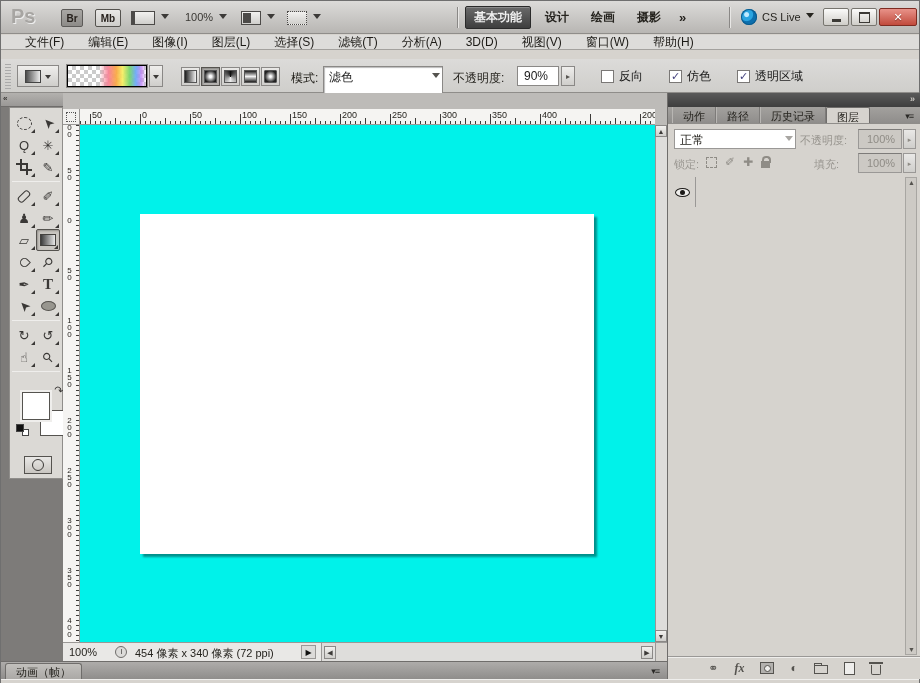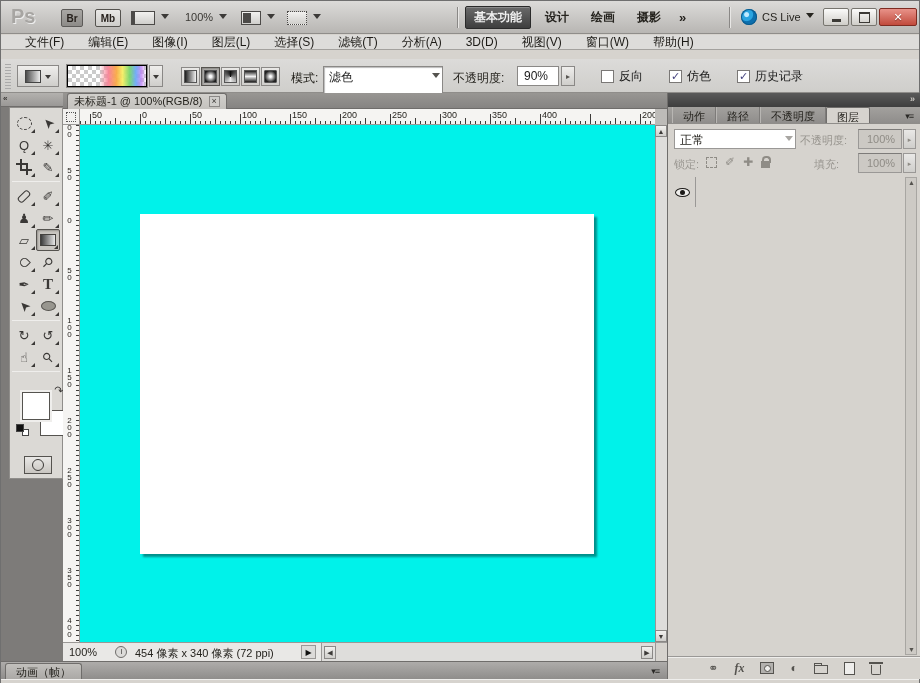--- a/index.html
+++ b/index.html
@@ -274,21 +274,21 @@
         <label class="cb">
           <span class="cbbox"></span>
           <span>反向</span>
         </label>
         <label class="cb">
           <span class="cbbox">✓</span>
           <span>仿色</span>
         </label>
         <label class="cb">
           <span class="cbbox">✓</span>
-          <span>历史记录</span>
+          <span>透明区域</span>
         </label>
       </div>
   </div>
 
   <div id="left-dock">
     <div id="left-grip">«</div>
     <div id="toolbar">
       <div id="tools">
           <div class="tool">
             <span class="icon-dashed-ellipse"></span>
@@ -369,26 +369,20 @@
             <i></i>
           </div>
       </div>
       <div id="quickmask">
           <i></i>
         </div>
     </div>
   </div>
 
   <div id="docwin">
-    <div id="doctabbar">
-      <div id="doctab">
-        <span>未标题-1 @ 100%(RGB/8)</span>
-        <span id="doctab-close">×</span>
-      </div>
-    </div>
     <div id="ruler-corner"></div>
     <div id="hruler">
         <i style="left: 0px; height: 3px;"></i>
         <i style="left: 5px; height: 3px;"></i>
         <i style="left: 10px; height: 10px;"></i>
         <i style="left: 15px; height: 3px;"></i>
         <i style="left: 20px; height: 3px;"></i>
         <i style="left: 25px; height: 3px;"></i>
         <i style="left: 30px; height: 3px;"></i>
         <i style="left: 35px; height: 6px;"></i>
@@ -654,21 +648,21 @@
     <span id="anim-menu" class="pmenu">▾≡</span>
   </div>
 
   <div id="right-dock">
     <div id="dock-topbar">
       <span id="dock-expand">»</span>
     </div>
     <div id="docktabs">
         <span class="dtab">动作</span>
         <span class="dtab">路径</span>
-        <span class="dtab">不透明度</span>
+        <span class="dtab">历史记录</span>
         <span class="dtab active">图层</span>
       </div>
     <span id="layers-menu" class="pmenu">▾≡</span>
 
     <div id="blend-select">
       <b>正常</b>
         <i></i>
     </div>
     <span id="lyr-opacity-label" class="plabel grayed">不透明度:</span>
     <div id="lyr-opacity-val" class="pvalbox">100%</div>

